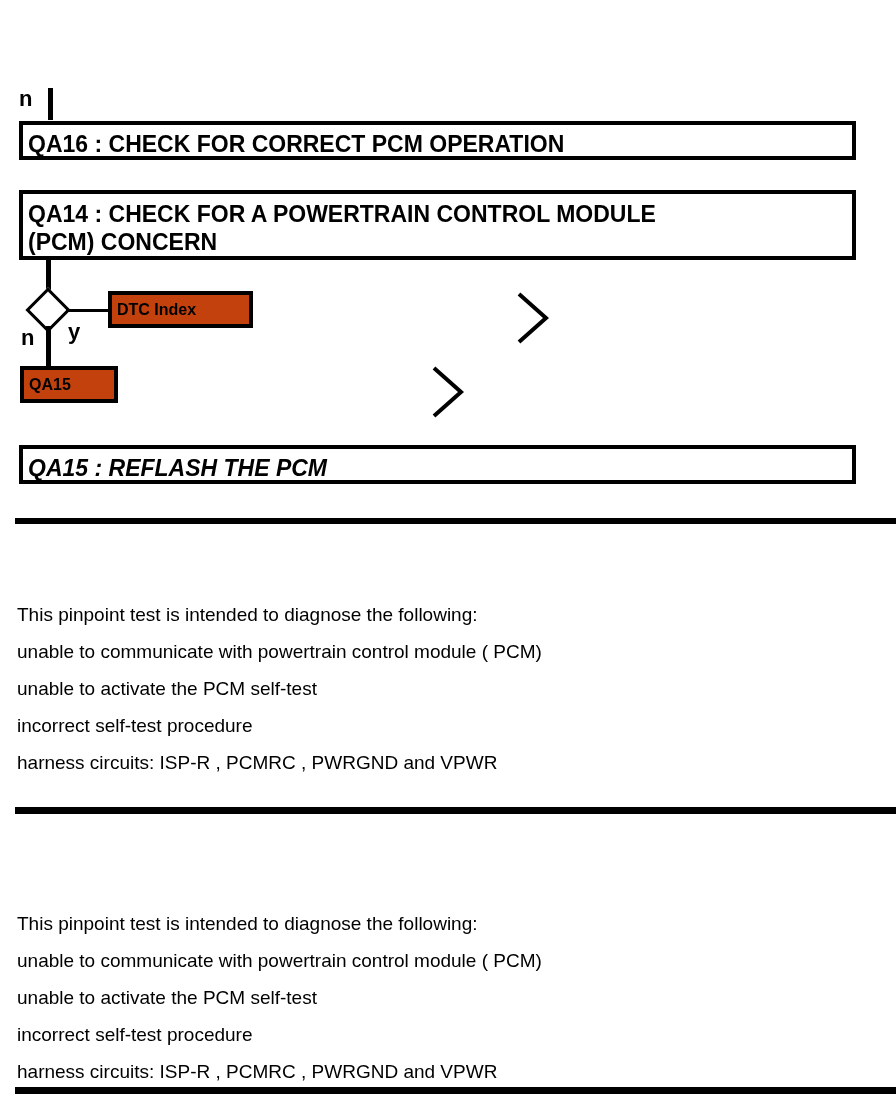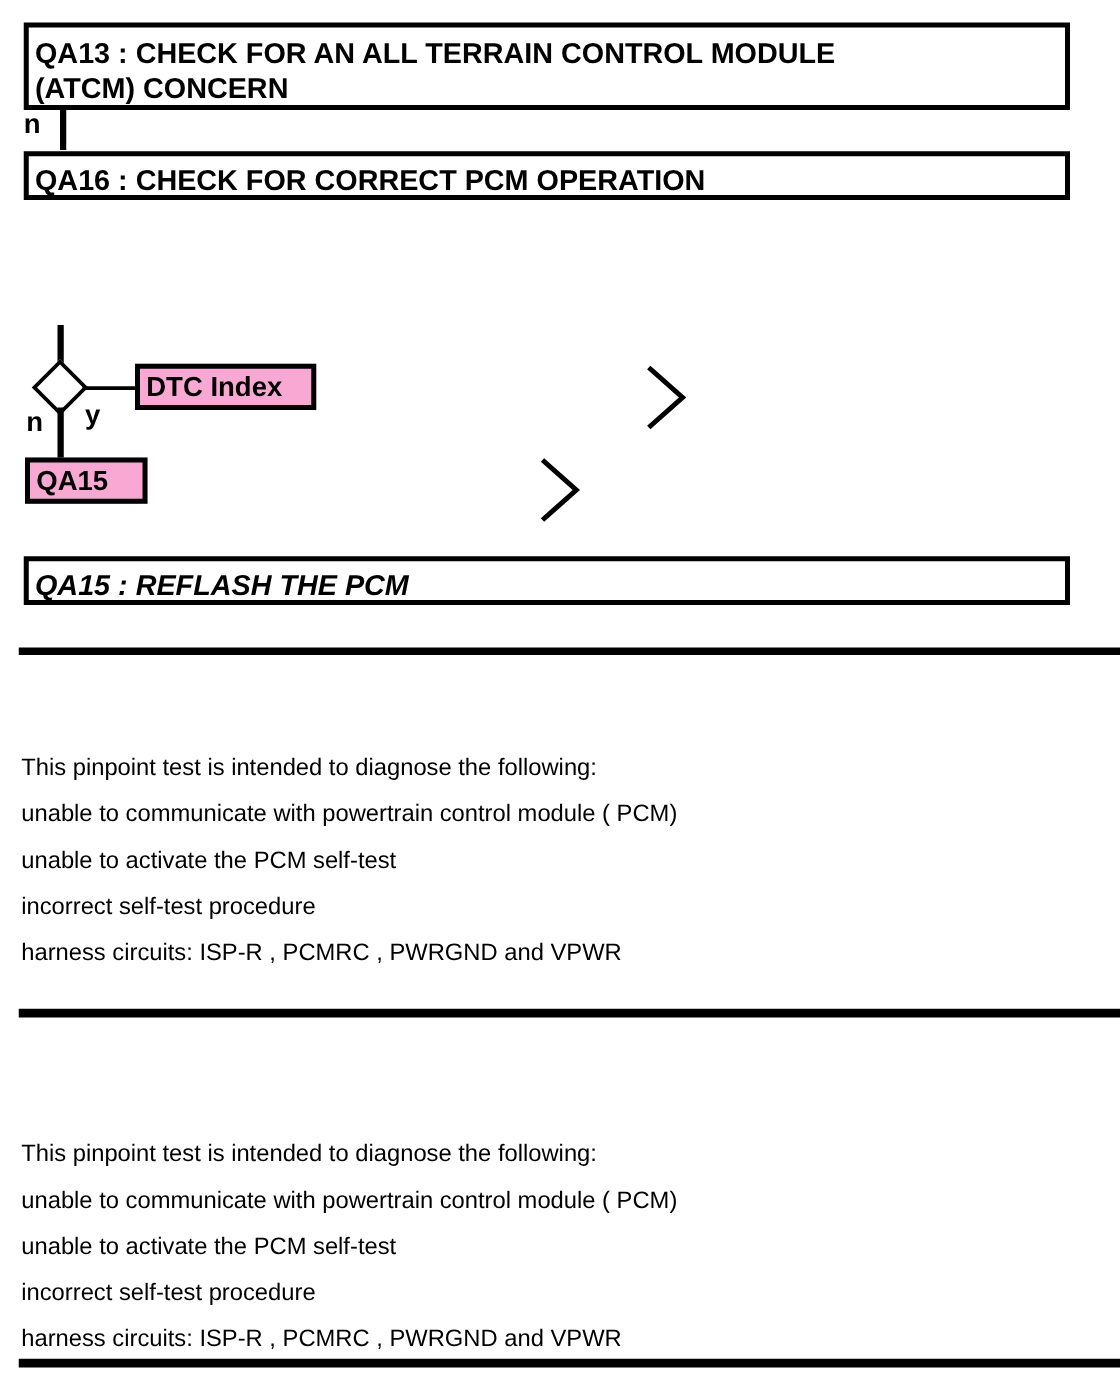--- a/index.html
+++ b/index.html
@@ -40,23 +40,23 @@
   }
 
   .step-box.two-line {
     padding-top: 6px;
   }
 
   
   .label-box {
     position: absolute;
     border: 4px solid #000000;
-    background: #f9a8d4;
+    background: #c2410c;
     font-weight: bold;
-    font-size: 22px;
+    font-size: 16px;
     line-height: 26px;
     padding: 2px 5px 2px 5px;
     display: flex;
     align-items: center;
     color: #000000;
     text-align: right;
   }
 
   
   .vline {
@@ -106,29 +106,29 @@
     font-weight: normal;
     color: #000000;
     white-space: pre-line;
   }
 </style>
 </head>
 <body>
 
 <div id="page">
 
-  <div class="step-box two-line" style="left:19px; top:18px; width:837px; height:70px;">QA13 : CHECK FOR AN ALL TERRAIN CONTROL MODULE
-(ATCM) CONCERN</div>
 
   <div class="vline" style="left:48px; top:88px; height:32px;"></div>
 
   <div class="branch-label" style="left:19px; top:88px;">n</div>
 
   <div class="step-box" style="left:19px; top:121px; width:837px; height:39px;">QA16 : CHECK FOR CORRECT PCM OPERATION</div>
 
+  <div class="step-box two-line" style="left:19px; top:190px; width:837px; height:70px;">QA14 : CHECK FOR A POWERTRAIN CONTROL MODULE
+(PCM) CONCERN</div>
 
   <div class="vline" style="left:46px; top:260px; height:36px;"></div>
 
   <div class="diamond" style="left:32px; top:294px; width:32px; height:32px;"></div>
 
   <div class="hline" style="left:66px; top:309px; width:45px;"></div>
 
   <div class="label-box" style="left:108px; top:291px; width:145px; height:37px;">DTC Index</div>
 
   <div class="branch-label" style="left:68px; top:321px;">y</div>

